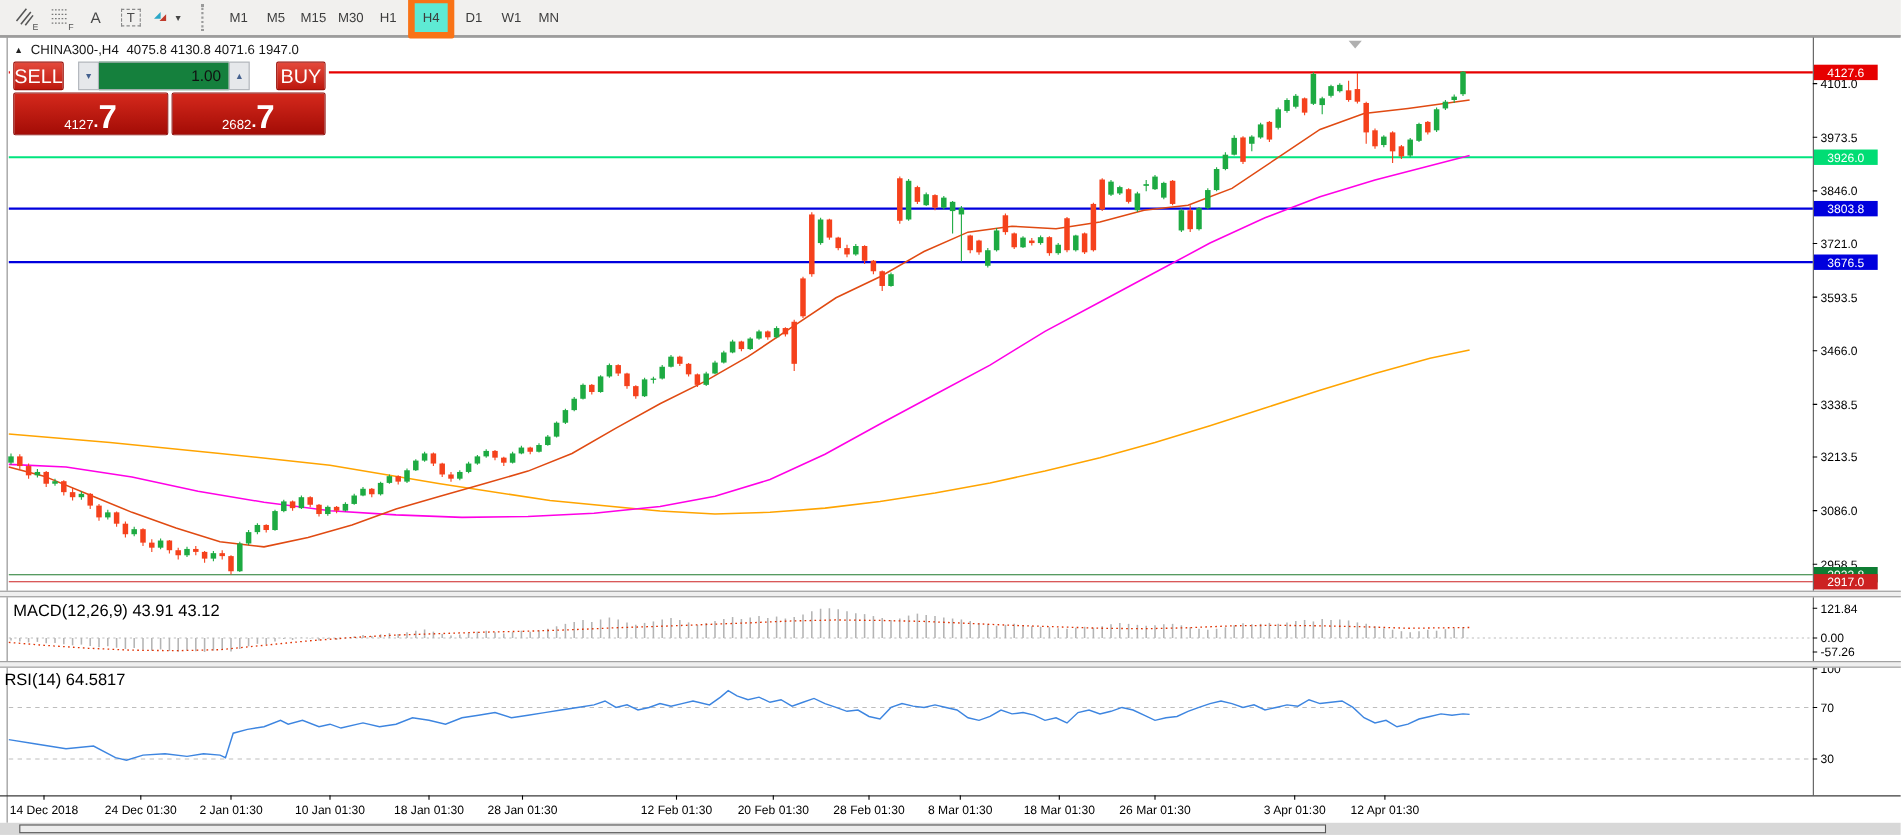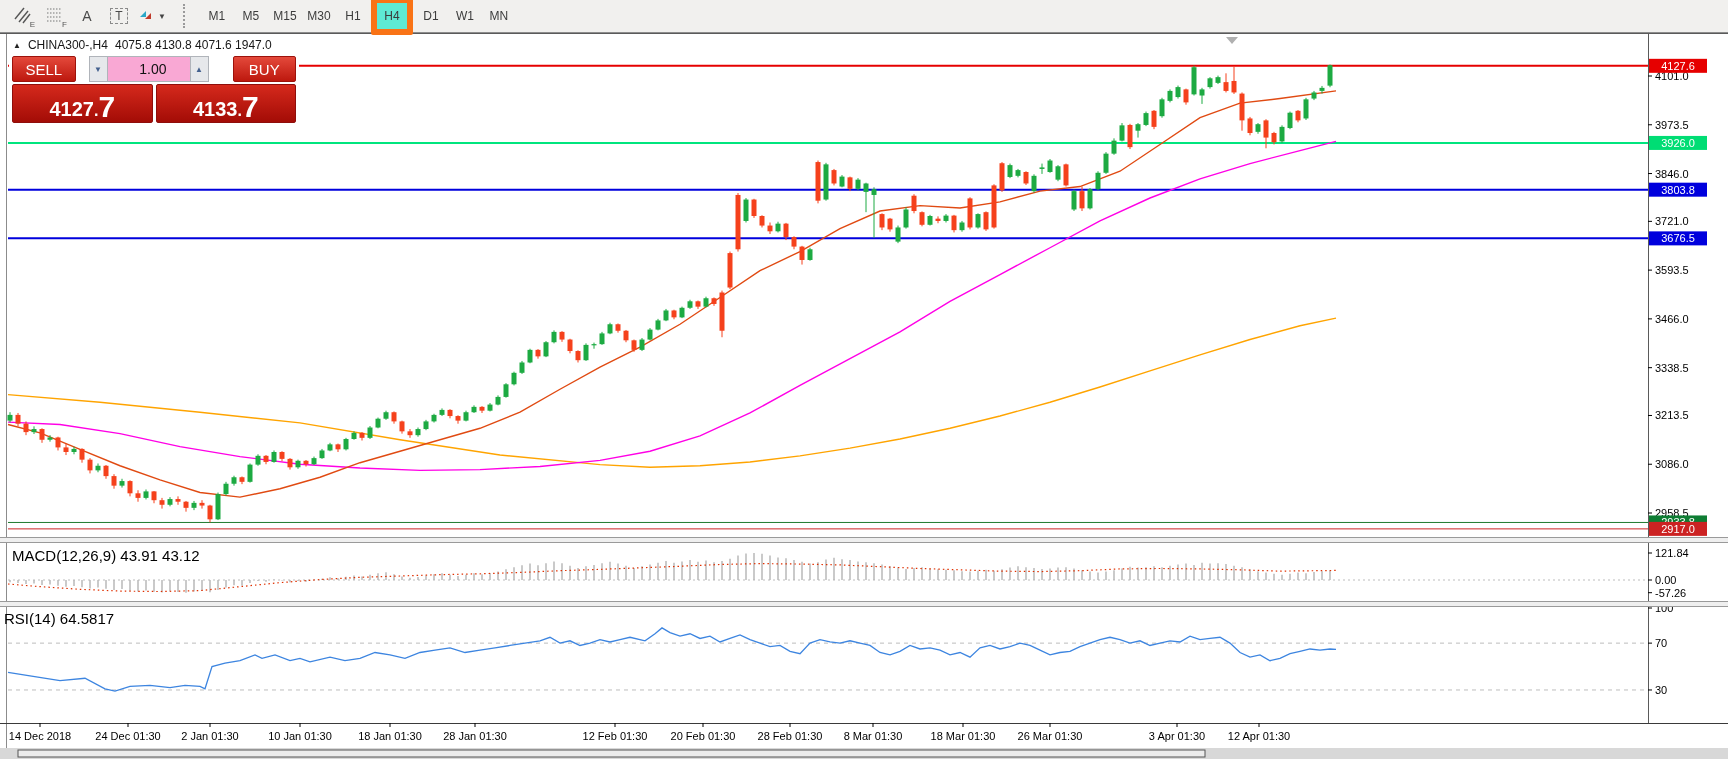--- a/index.html
+++ b/index.html
@@ -22,35 +22,35 @@
   .symbol-header{position:absolute;left:13px;top:38px;font-size:12px;color:#161616;z-index:5;
                  display:flex;align-items:center;gap:7px;white-space:nowrap}
   .collapse-tri{font-size:8px;color:#222}
   .ind-label{position:absolute;font-size:15px;color:#000;z-index:4;white-space:nowrap}
   #macd-label{left:12px;top:547px}
   #rsi-label{left:4px;top:610px}
   
   .widget-backing{position:absolute;left:9px;top:54px;width:290px;height:71px;background:#fff;z-index:5}
   .trade-widget{position:absolute;left:12px;top:56px;z-index:6;width:284px}
   .tw-row1{display:flex;height:26px;align-items:stretch}
-  .sell-btn,.buy-btn{width:64px;background:linear-gradient(#e4493b,#bd180e);color:#fff;font-size:15px;
+  .sell-btn,.buy-btn{width:64px;background:linear-gradient(#e4493b,#bd180e);color:#fff;font-size:18px;
           display:flex;align-items:center;justify-content:center;border:1px solid #9d120b;border-radius:2px;
           box-sizing:border-box}
   .buy-btn{margin-left:24px}
   .vol-group{display:flex;margin-left:13px}
   .spin{width:19px;background:#e6e8eb;border:1px solid #b0b4ba;color:#44618f;font-size:8px;
         display:flex;align-items:center;justify-content:center;box-sizing:border-box}
-  .vol-field{width:82px;background:#f9a8d4;border-top:1px solid #b0b4ba;border-bottom:1px solid #b0b4ba;
+  .vol-field{width:118px;background:#15803d;border-top:1px solid #b0b4ba;border-bottom:1px solid #b0b4ba;
         font-size:14px;color:#111;display:flex;align-items:center;justify-content:flex-end;
-        padding-right:23px;box-sizing:border-box}
+        padding-right:7px;box-sizing:border-box}
   .tw-row2{display:flex;margin-top:2px;gap:3px;height:39px}
   .price-panel{flex:1;background:linear-gradient(#d5291c,#a30c06);color:#fff;display:flex;
         align-items:flex-end;justify-content:center;border:1px solid #8f0e0b;border-radius:2px;
         padding-bottom:3px;box-sizing:border-box}
-  .p-main{font-size:20px;font-weight:bold;line-height:1}
+  .p-main{font-size:12px;font-weight:normal;line-height:1}
   .p-dot{font-size:16px;font-weight:bold;line-height:1}
   .p-big{font-size:30px;font-weight:bold;line-height:.8}
   
   .divider{position:absolute;left:0;width:1728px;height:6px;z-index:3;background:#efefef;
            border-top:1px solid #9a9a9a;border-bottom:1px solid #9a9a9a;box-sizing:border-box}
 </style>
 </head>
 <body>
 
 <div class="toolbar">
@@ -1073,21 +1073,21 @@
     </div>
     <div class="buy-btn">BUY</div>
   </div>
   <div class="tw-row2">
     <div class="price-panel">
       <span class="p-main">4127</span>
         <span class="p-dot">.</span>
         <span class="p-big">7</span>
     </div>
     <div class="price-panel">
-      <span class="p-main">4133</span>
+      <span class="p-main">2682</span>
         <span class="p-dot">.</span>
         <span class="p-big">7</span>
     </div>
   </div>
 </div>
 
 <div class="ind-label" id="macd-label">MACD(12,26,9) 43.91 43.12</div>
 <div class="ind-label" id="rsi-label">RSI(14) 64.5817</div>
 
 <div class="divider" style="top:537px"></div>

